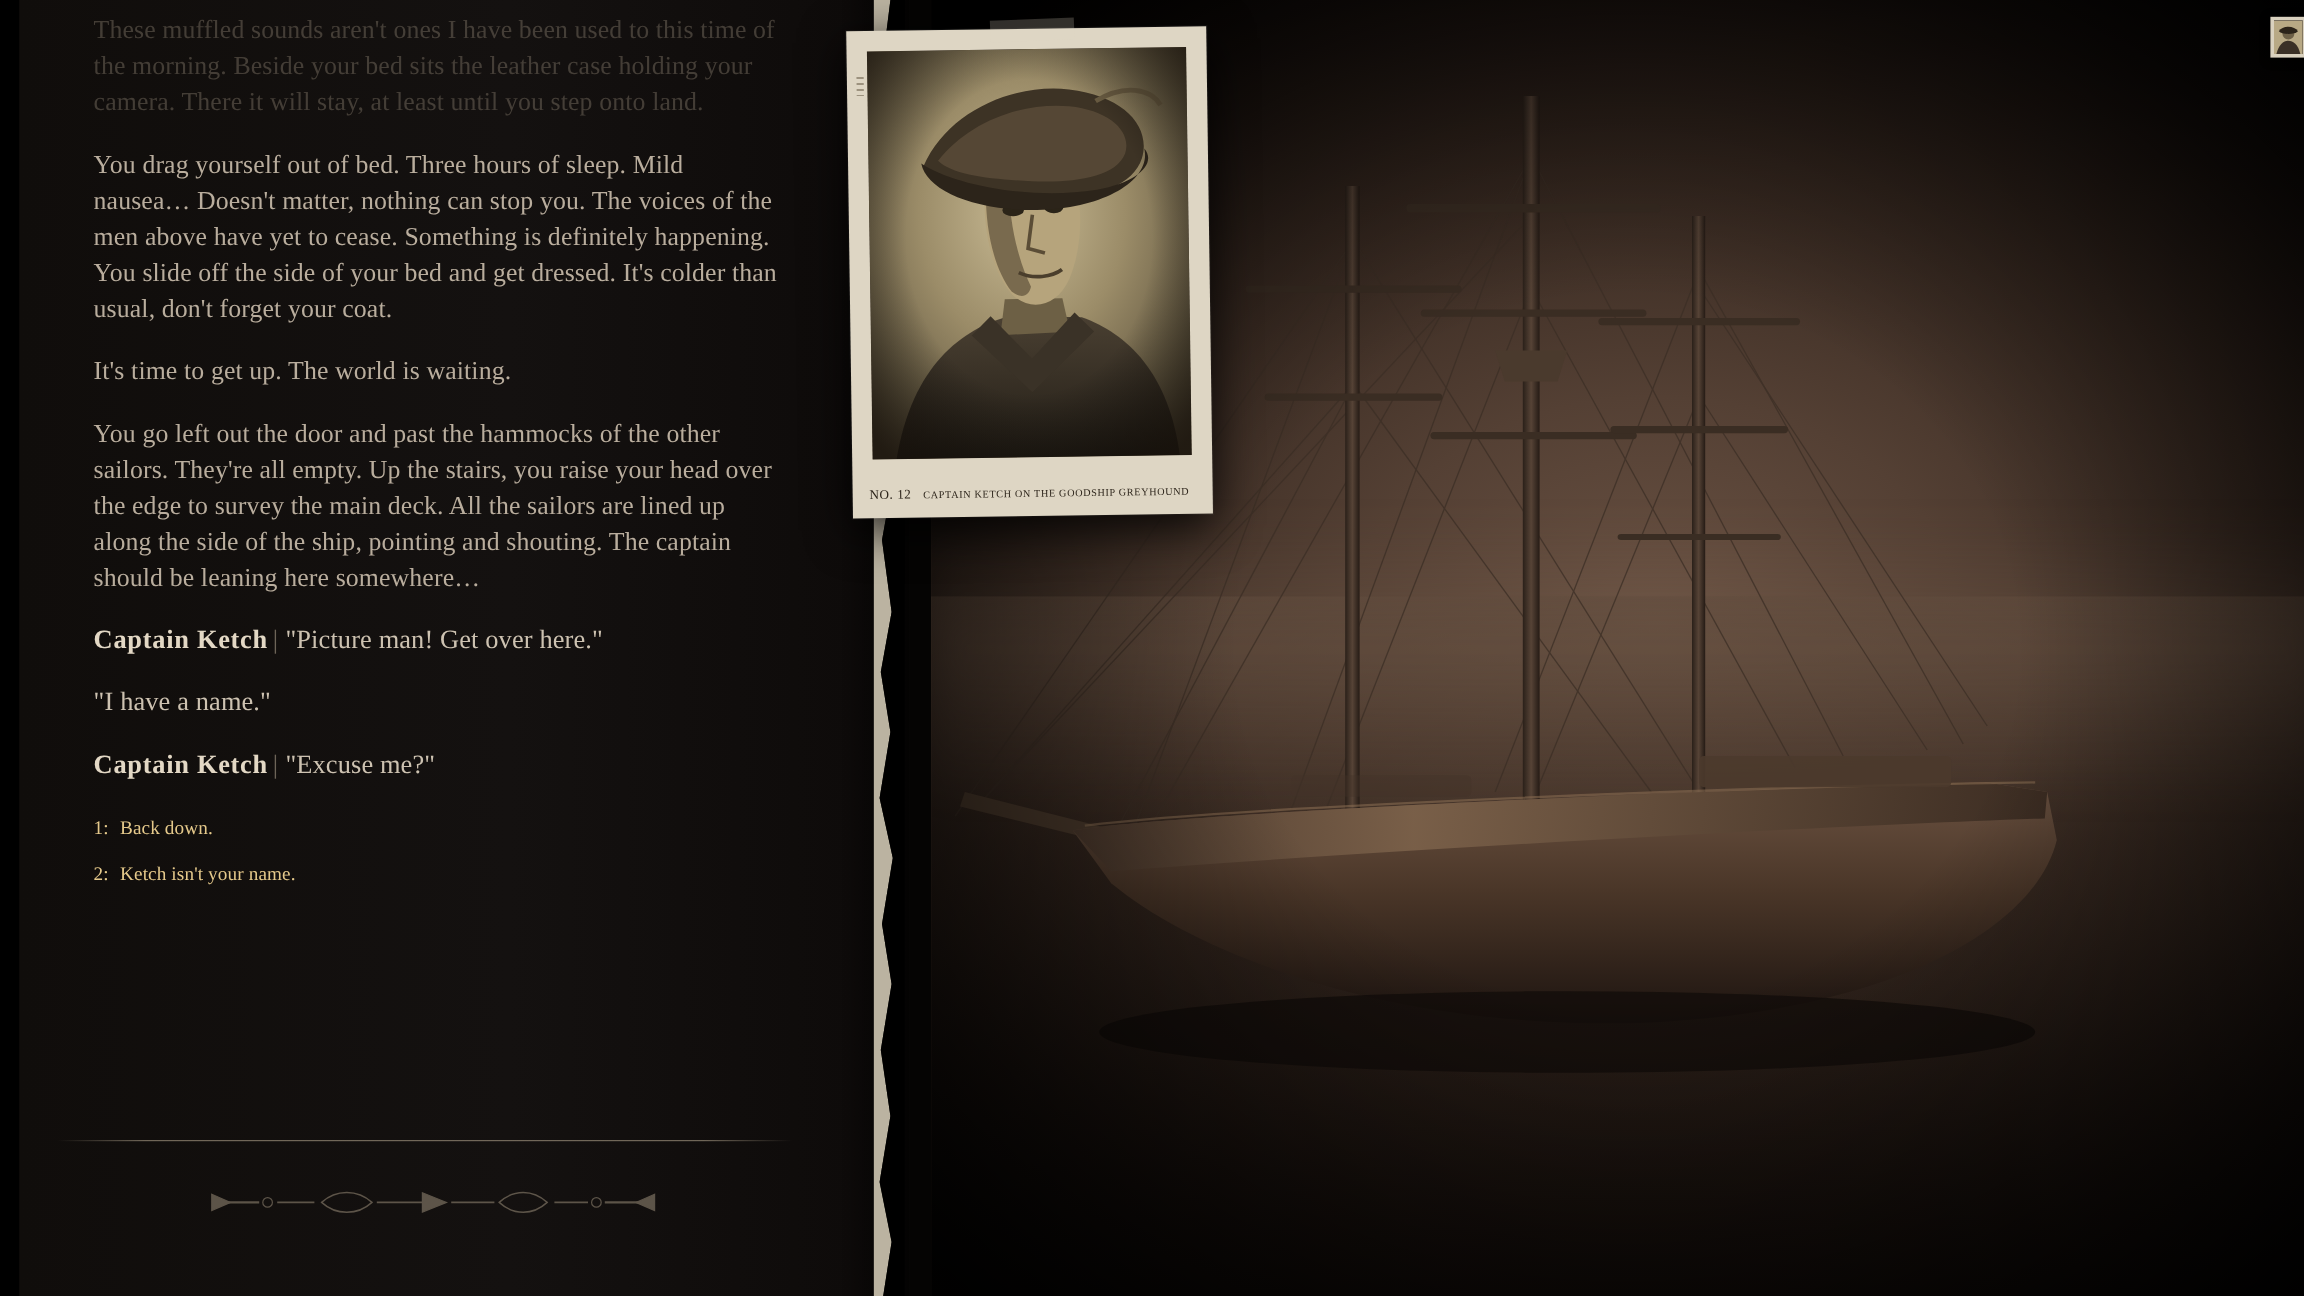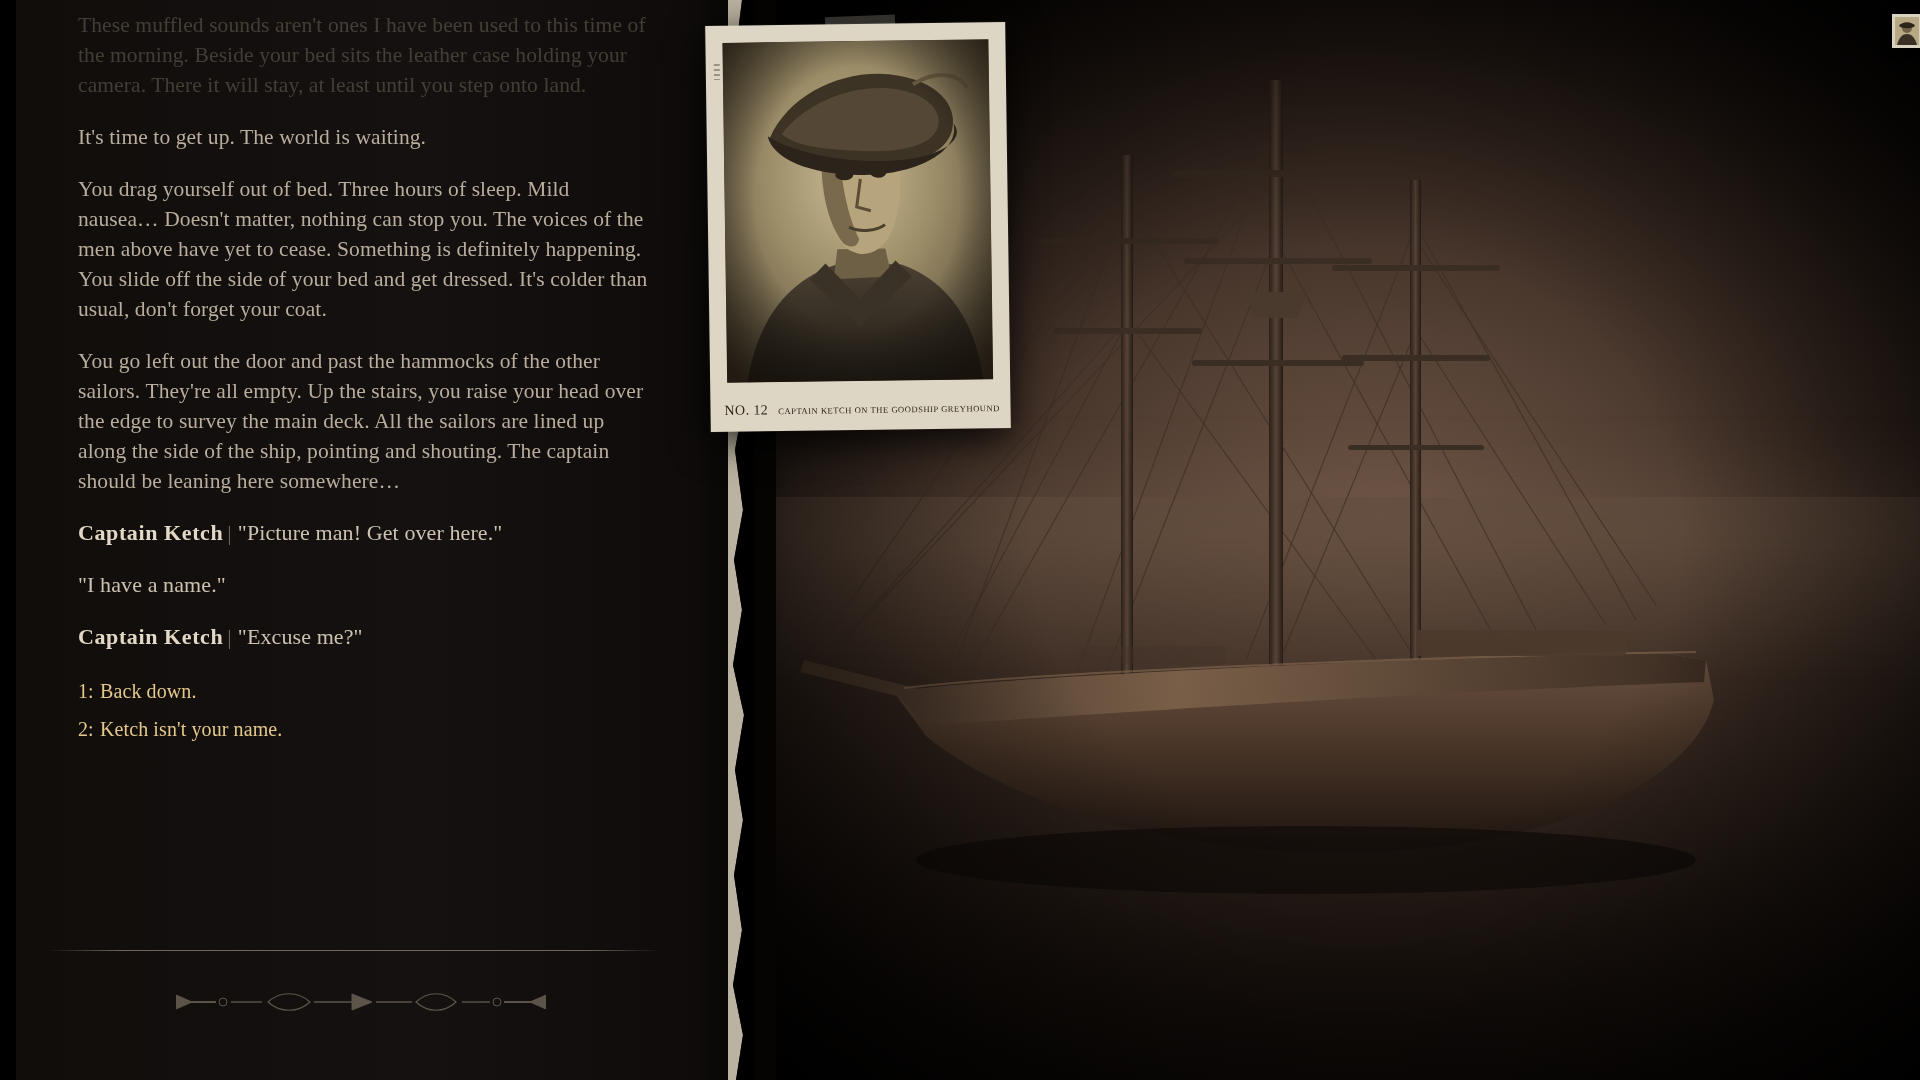--- a/index.html
+++ b/index.html
@@ -130,21 +130,21 @@
   .sep {
     color: #6d6458;
     padding: 0 6px 0 4px;
   }
 
   .choices {
     margin-top: 6px;
   }
   .choice {
     display: block;
-    font-size: 20px;
+    font-size: 16px;
     line-height: 34px;
     color: #e5c98b;
     text-decoration: none;
     margin-bottom: 4px;
     cursor: pointer;
   }
   .choice .num {
     display: inline-block;
     min-width: 22px;
     color: #e5c98b;
@@ -193,21 +193,21 @@
     left: 14px;
     right: 14px;
     bottom: 13px;
     display: flex;
     align-items: baseline;
     gap: 10px;
     font-family: "Liberation Serif", serif;
     color: #2d251b;
   }
   #photo-card .cap-no {
-    font-size: 14px;
+    font-size: 11px;
     letter-spacing: 0.4px;
     white-space: nowrap;
   }
   #photo-card .cap-title {
     flex: 1;
     text-align: center;
     font-size: 8.5px;
     letter-spacing: 0.55px;
     white-space: nowrap;
     padding-right: 18px;
@@ -338,22 +338,22 @@
       </svg>
     </div>
 
     <div class="vignette"></div>
   </div>
 
   <div id="page">
     <div id="text-column">
 
       <p class="para faded-top">These muffled sounds aren't ones I have been used to this time of the morning. Beside your bed sits the leather case holding your camera. There it will stay, at least until you step onto land.</p>
+      <p class="para">You drag yourself out of bed. Three hours of sleep. Mild nausea… Doesn't matter, nothing can stop you. The voices of the men above have yet to cease. Something is definitely happening. You slide off the side of your bed and get dressed. It's colder than usual, don't forget your coat.</p>
       <p class="para">It's time to get up. The world is waiting.</p>
-      <p class="para">You drag yourself out of bed. Three hours of sleep. Mild nausea… Doesn't matter, nothing can stop you. The voices of the men above have yet to cease. Something is definitely happening. You slide off the side of your bed and get dressed. It's colder than usual, don't forget your coat.</p>
       <p class="para">You go left out the door and past the hammocks of the other sailors. They're all empty. Up the stairs, you raise your head over the edge to survey the main deck. All the sailors are lined up along the side of the ship, pointing and shouting. The captain should be leaning here somewhere…</p>
 
       <p class="dialogue">
         <span class="speaker">Captain Ketch</span><span class="sep">|</span><span>"Picture man! Get over here."</span>
       </p>
 
       <p class="dialogue">
         <span>"I have a name."</span>
       </p>
 

